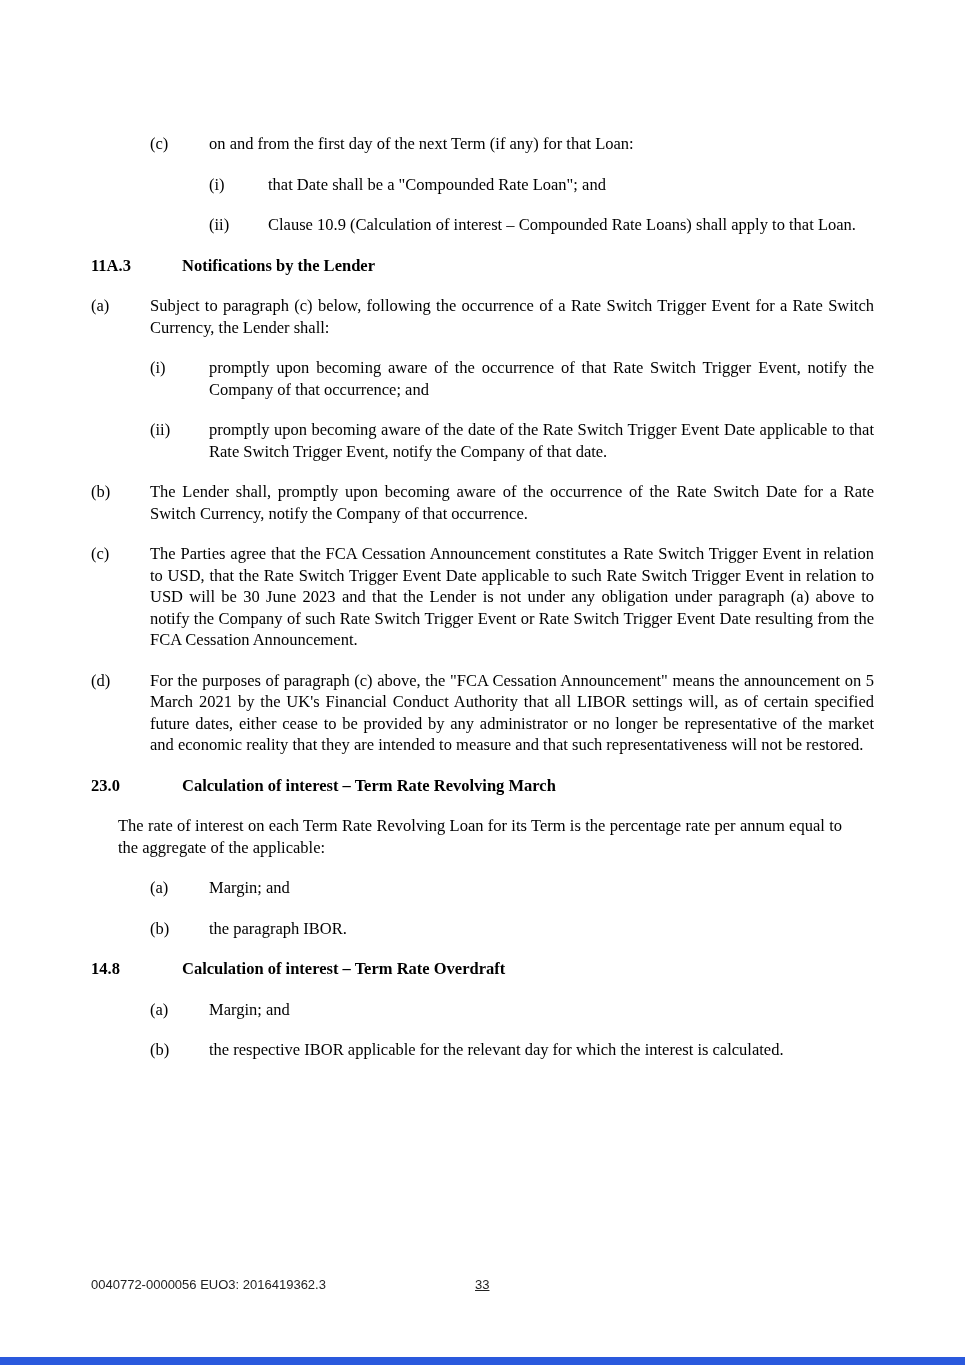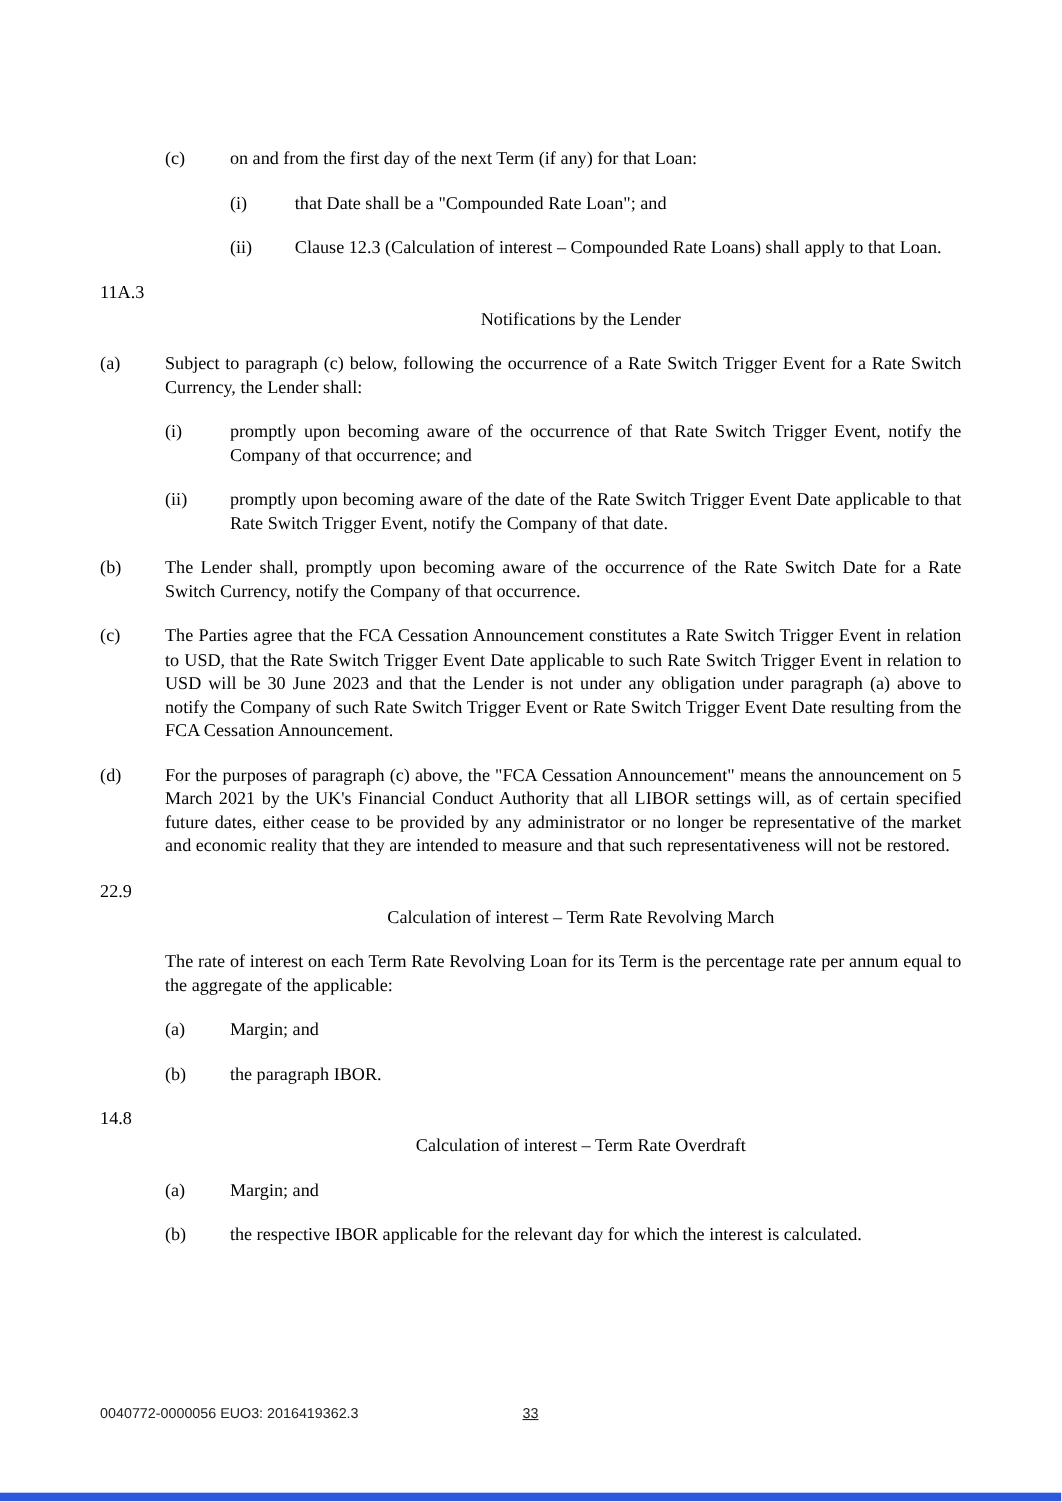--- a/index.html
+++ b/index.html
@@ -27,29 +27,29 @@
     margin-bottom: 19px;
   }
   .mk {
     flex: 0 0 59px;
   }
   .tx {
     flex: 1 1 auto;
     text-align: justify;
   }
   .plain {
-    margin-left: 59px;
+    margin-left: 27px;
     width: 724px;
     text-align: justify;
     margin-bottom: 19px;
   }
   .l2 { margin-left: 59px; }
   .l3 { margin-left: 118px; }
-  .heading { font-weight: normal; gap: 32px; }
-  .heading .tx { text-align: center; margin-top: 24px; }
+  .heading { font-weight: bold; gap: 32px; }
+  .heading .tx { text-align: left; }
   .footer {
     position: absolute;
     top: 1277px;
     left: 0;
     width: 881px;
     height: 18px;
     font-family: "Liberation Sans", sans-serif;
     font-size: 13px;
     line-height: 16px;
     color: #222222;
@@ -84,21 +84,21 @@
       <span class="tx">on and from the first day of the next Term (if any) for that Loan:</span>
     </div>
 
     <div class="row l3">
       <span class="mk">(i)</span>
       <span class="tx">that Date shall be a "Compounded Rate Loan"; and</span>
     </div>
 
     <div class="row l3">
       <span class="mk">(ii)</span>
-      <span class="tx">Clause 12.3 (Calculation of interest – Compounded Rate Loans) shall apply to that Loan.</span>
+      <span class="tx">Clause 10.9 (Calculation of interest – Compounded Rate Loans) shall apply to that Loan.</span>
     </div>
 
     <div class="row heading">
       <span class="mk">11A.3</span>
       <span class="tx">Notifications by the Lender</span>
     </div>
 
     <div class="row">
       <span class="mk">(a)</span>
       <span class="tx">Subject to paragraph (c) below, following the occurrence of a Rate Switch Trigger Event for a Rate Switch Currency, the Lender shall:</span>
@@ -124,21 +124,21 @@
       <span class="tx">The Parties agree that the FCA Cessation Announcement constitutes a Rate Switch Trigger Event in relation to USD, that the Rate Switch Trigger Event Date applicable to such Rate Switch Trigger Event in relation to USD will be 30 June 2023 and that the Lender is not under any obligation under paragraph (a) above to notify the Company of such Rate Switch Trigger Event or Rate Switch Trigger Event Date resulting from the FCA Cessation Announcement.</span>
     </div>
 
     <div class="row">
       <span class="mk">(d)</span>
       <span class="tx">For the purposes of paragraph (c) above, the "FCA Cessation Announcement" means the announcement on 5 March 2021 by the UK's Financial Conduct Authority that all LIBOR settings will, as of certain specified future dates, either cease to be provided by any administrator or no longer be representative of the market and economic reality that they are intended to measure and that such representativeness will not be restored.</span>
     </div>
 
 
     <div class="row heading">
-      <span class="mk">22.9</span>
+      <span class="mk">23.0</span>
       <span class="tx">Calculation of interest – Term Rate Revolving March</span>
     </div>
 
     <div class="plain">The rate of interest on each Term Rate Revolving Loan for its Term is the percentage rate per annum equal to the aggregate of the applicable:</div>
 
     <div class="row l2">
       <span class="mk">(a)</span>
       <span class="tx">Margin; and</span>
     </div>
 

